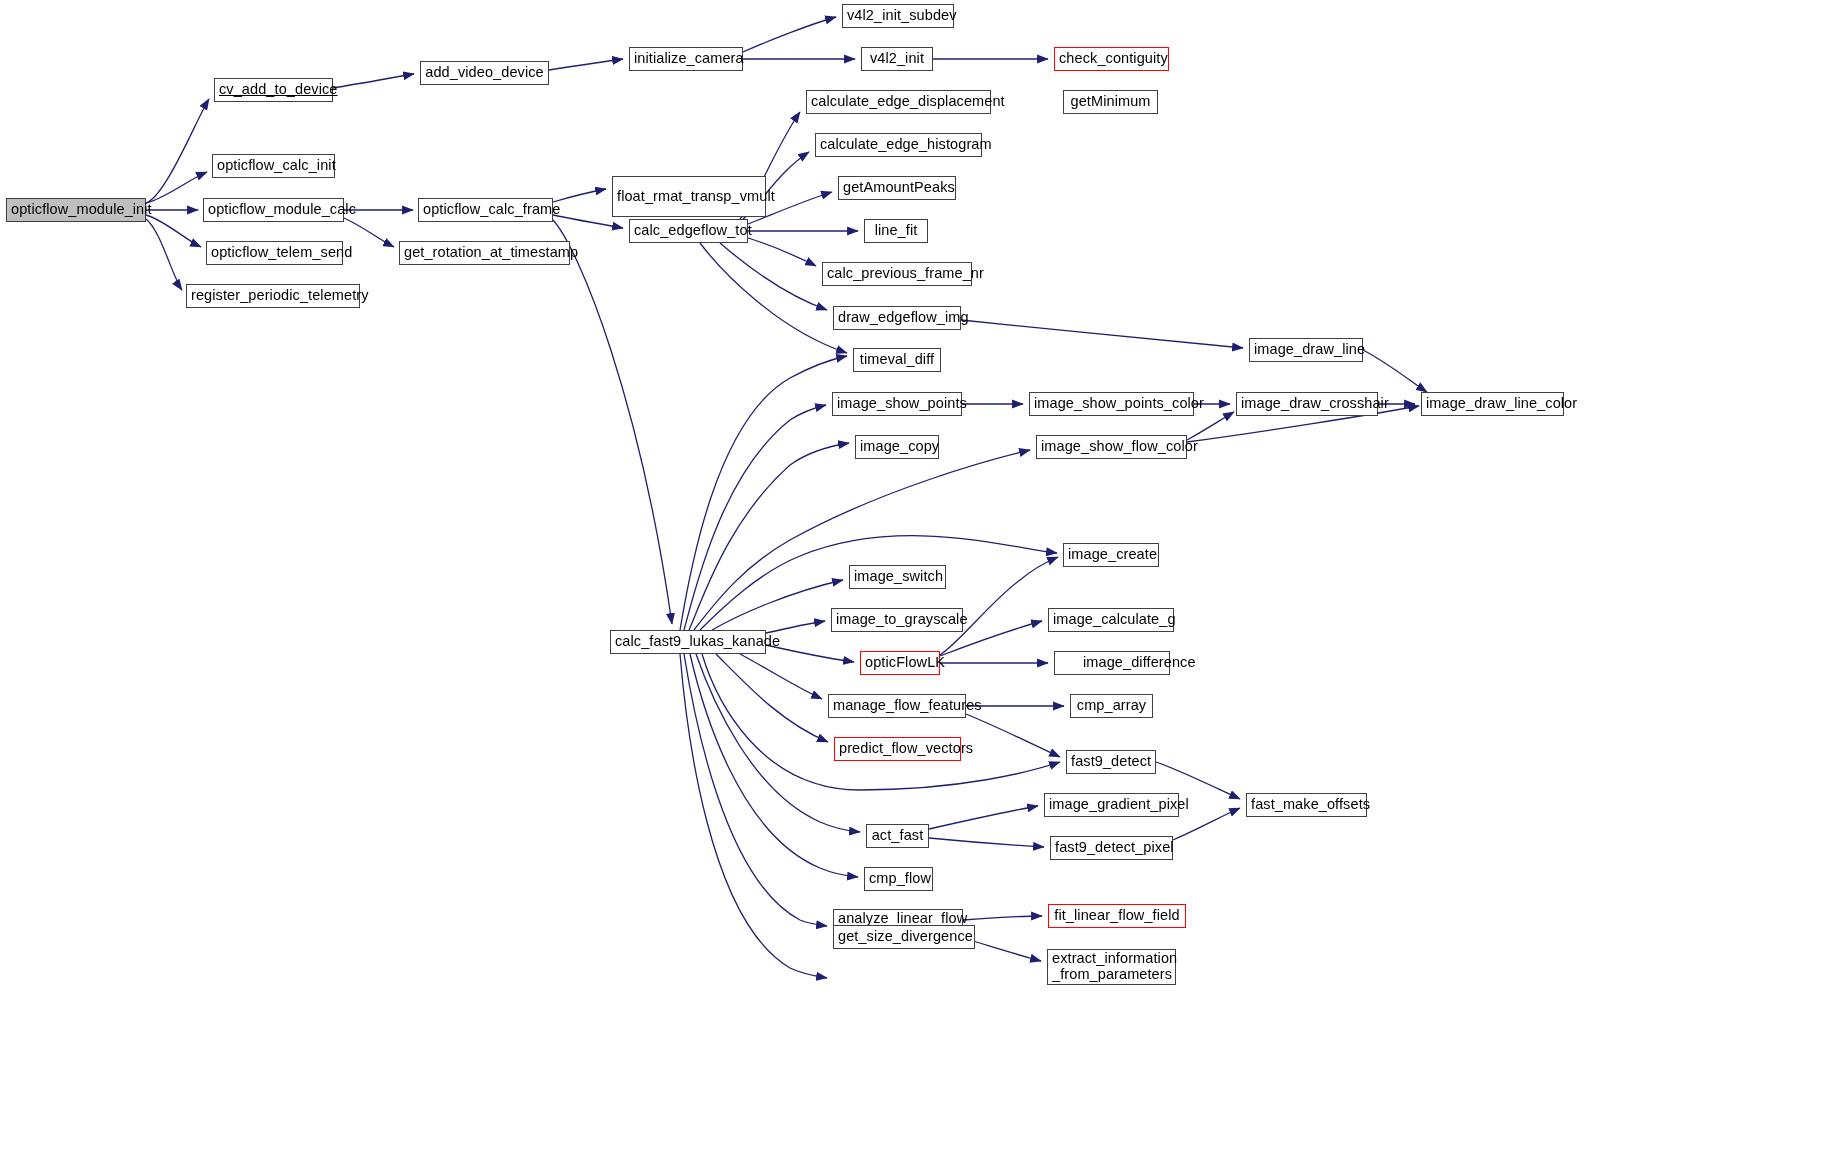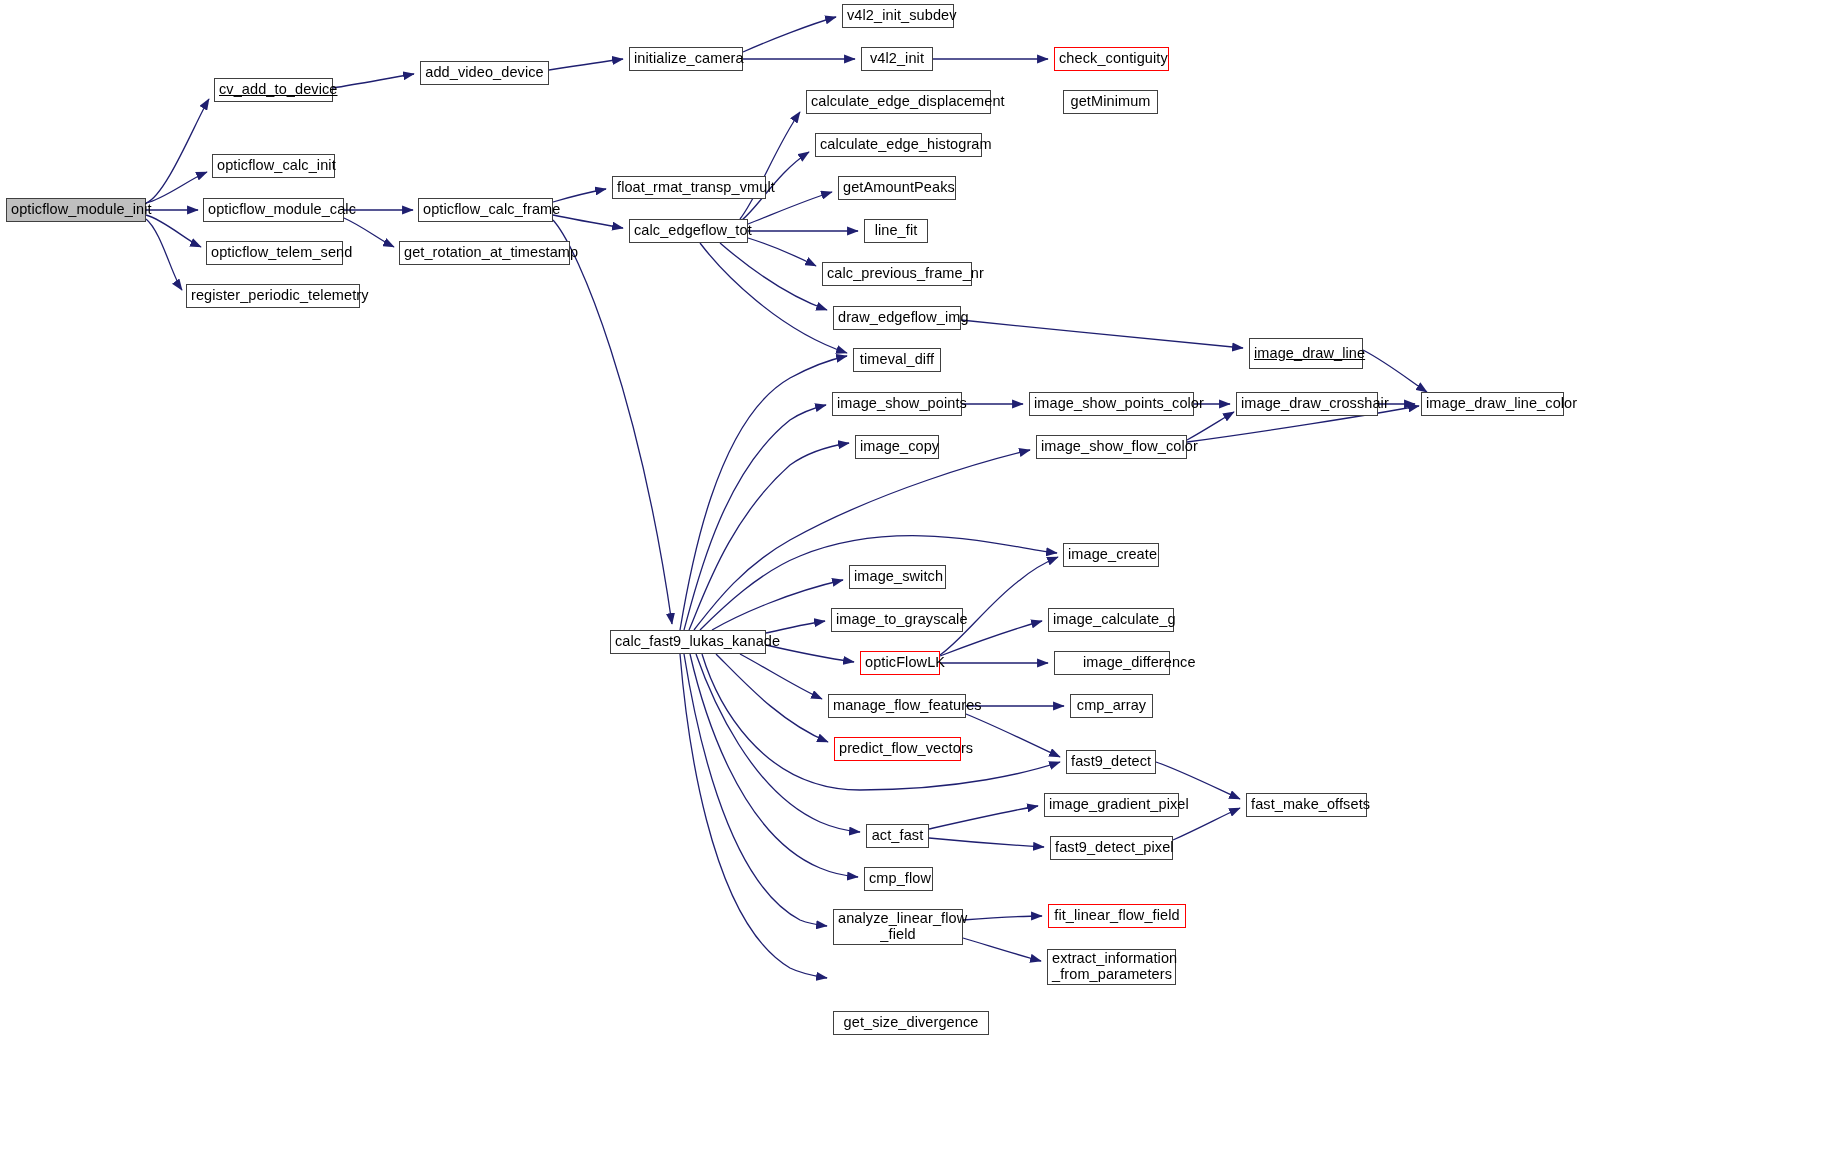--- a/index.html
+++ b/index.html
@@ -125,21 +125,21 @@
       <div class="node root" style="left: 6px; top: 198px; width: 140px; height: 24px;"><span class="label">opticflow_module_init</span></div>
       <div class="node" style="left: 214px; top: 78px; width: 119px; height: 24px; text-decoration: underline;"><span class="label">cv_add_to_device</span></div>
       <div class="node" style="left: 212px; top: 154px; width: 123px; height: 24px;"><span class="label">opticflow_calc_init</span></div>
       <div class="node" style="left: 203px; top: 198px; width: 141px; height: 24px;"><span class="label">opticflow_module_calc</span></div>
       <div class="node" style="left: 206px; top: 241px; width: 137px; height: 24px;"><span class="label">opticflow_telem_send</span></div>
       <div class="node" style="left: 186px; top: 284px; width: 174px; height: 24px;"><span class="label">register_periodic_telemetry</span></div>
       <div class="node" style="left: 420px; top: 61px; width: 129px; height: 24px;"><span class="label">add_video_device</span></div>
       <div class="node" style="left: 418px; top: 198px; width: 135px; height: 24px;"><span class="label">opticflow_calc_frame</span></div>
       <div class="node" style="left: 399px; top: 241px; width: 171px; height: 24px;"><span class="label">get_rotation_at_timestamp</span></div>
       <div class="node" style="left: 629px; top: 47px; width: 114px; height: 24px;"><span class="label">initialize_camera</span></div>
-      <div class="node" style="left: 612px; top: 176px; width: 154px; height: 23px;"><span class="label">float_rmat_transp_vmult</span></div>
+      <div class="node" style="left: 612px; top: 176px; width: 154px; height: 41px;"><span class="label">float_rmat_transp_vmult</span></div>
       <div class="node" style="left: 629px; top: 219px; width: 119px; height: 24px;"><span class="label">calc_edgeflow_tot</span></div>
       <div class="node" style="left: 610px; top: 630px; width: 156px; height: 24px;"><span class="label">calc_fast9_lukas_kanade</span></div>
       <div class="node" style="left: 842px; top: 4px; width: 112px; height: 24px;"><span class="label">v4l2_init_subdev</span></div>
       <div class="node" style="left: 861px; top: 47px; width: 72px; height: 24px;"><span class="label">v4l2_init</span></div>
       <div class="node" style="left: 806px; top: 90px; width: 185px; height: 24px;"><span class="label">calculate_edge_displacement</span></div>
       <div class="node" style="left: 815px; top: 133px; width: 167px; height: 24px;"><span class="label">calculate_edge_histogram</span></div>
       <div class="node" style="left: 838px; top: 176px; width: 118px; height: 24px;"><span class="label">getAmountPeaks</span></div>
       <div class="node" style="left: 864px; top: 219px; width: 64px; height: 24px;"><span class="label">line_fit</span></div>
       <div class="node" style="left: 822px; top: 262px; width: 150px; height: 24px;"><span class="label">calc_previous_frame_nr</span></div>
       <div class="node" style="left: 833px; top: 306px; width: 128px; height: 24px;"><span class="label">draw_edgeflow_img</span></div>
@@ -148,33 +148,33 @@
       <div class="node" style="left: 855px; top: 435px; width: 84px; height: 24px;"><span class="label">image_copy</span></div>
       <div class="node" style="left: 849px; top: 565px; width: 97px; height: 24px;"><span class="label">image_switch</span></div>
       <div class="node" style="left: 831px; top: 608px; width: 132px; height: 24px;"><span class="label">image_to_grayscale</span></div>
       <div class="node red" style="left: 860px; top: 651px; width: 80px; height: 24px;"><span class="label">opticFlowLK</span></div>
       <div class="node" style="left: 828px; top: 694px; width: 138px; height: 24px;"><span class="label">manage_flow_features</span></div>
       <div class="node red" style="left: 834px; top: 737px; width: 127px; height: 24px;"><span class="label">predict_flow_vectors</span></div>
       <div class="node" style="left: 866px; top: 824px; width: 63px; height: 24px;"><span class="label">act_fast</span></div>
       <div class="node" style="left: 864px; top: 867px; width: 69px; height: 24px;"><span class="label">cmp_flow</span></div>
       <div class="node" style="left: 833px; top: 909px; width: 130px; height: 36px;"><span class="label">analyze_linear_flow
 _field</span></div>
-      <div class="node" style="left: 833px; top: 1011px; width: 156px; height: 24px; text-align: center;"><span class="label">get_size_divergence</span></div>
+      <div class="node" style="left: 833px; top: 925px; width: 142px; height: 24px; text-align: center;"><span class="label">get_size_divergence</span></div>
       <div class="node red" style="left: 1054px; top: 47px; width: 115px; height: 24px;"><span class="label">check_contiguity</span></div>
       <div class="node" style="left: 1063px; top: 90px; width: 95px; height: 24px;"><span class="label">getMinimum</span></div>
       <div class="node" style="left: 1029px; top: 392px; width: 165px; height: 24px;"><span class="label">image_show_points_color</span></div>
       <div class="node" style="left: 1036px; top: 435px; width: 151px; height: 24px;"><span class="label">image_show_flow_color</span></div>
       <div class="node" style="left: 1063px; top: 543px; width: 96px; height: 24px;"><span class="label">image_create</span></div>
       <div class="node" style="left: 1048px; top: 608px; width: 126px; height: 24px;"><span class="label">image_calculate_g</span></div>
       <div class="node" style="left: 1054px; top: 651px; width: 116px; height: 24px; padding-left: 28px;"><span class="label">image_difference</span></div>
       <div class="node" style="left: 1070px; top: 694px; width: 83px; height: 24px;"><span class="label">cmp_array</span></div>
       <div class="node" style="left: 1066px; top: 750px; width: 90px; height: 24px;"><span class="label">fast9_detect</span></div>
       <div class="node" style="left: 1044px; top: 793px; width: 135px; height: 24px;"><span class="label">image_gradient_pixel</span></div>
       <div class="node" style="left: 1050px; top: 836px; width: 123px; height: 24px;"><span class="label">fast9_detect_pixel</span></div>
       <div class="node red" style="left: 1048px; top: 904px; width: 138px; height: 24px;"><span class="label">fit_linear_flow_field</span></div>
       <div class="node" style="left: 1047px; top: 949px; width: 129px; height: 36px;"><span class="label">extract_information
 _from_parameters</span></div>
-      <div class="node" style="left: 1249px; top: 338px; width: 114px; height: 31px; text-decoration: underline;"><span class="label">image_draw_line</span></div>
+      <div class="node" style="left: 1249px; top: 338px; width: 114px; height: 24px;"><span class="label">image_draw_line</span></div>
       <div class="node" style="left: 1236px; top: 392px; width: 142px; height: 24px;"><span class="label">image_draw_crosshair</span></div>
       <div class="node" style="left: 1246px; top: 793px; width: 121px; height: 24px;"><span class="label">fast_make_offsets</span></div>
       <div class="node" style="left: 1421px; top: 392px; width: 143px; height: 24px;"><span class="label">image_draw_line_color</span></div>
     </div>
 </div>
 
 </body></html>

